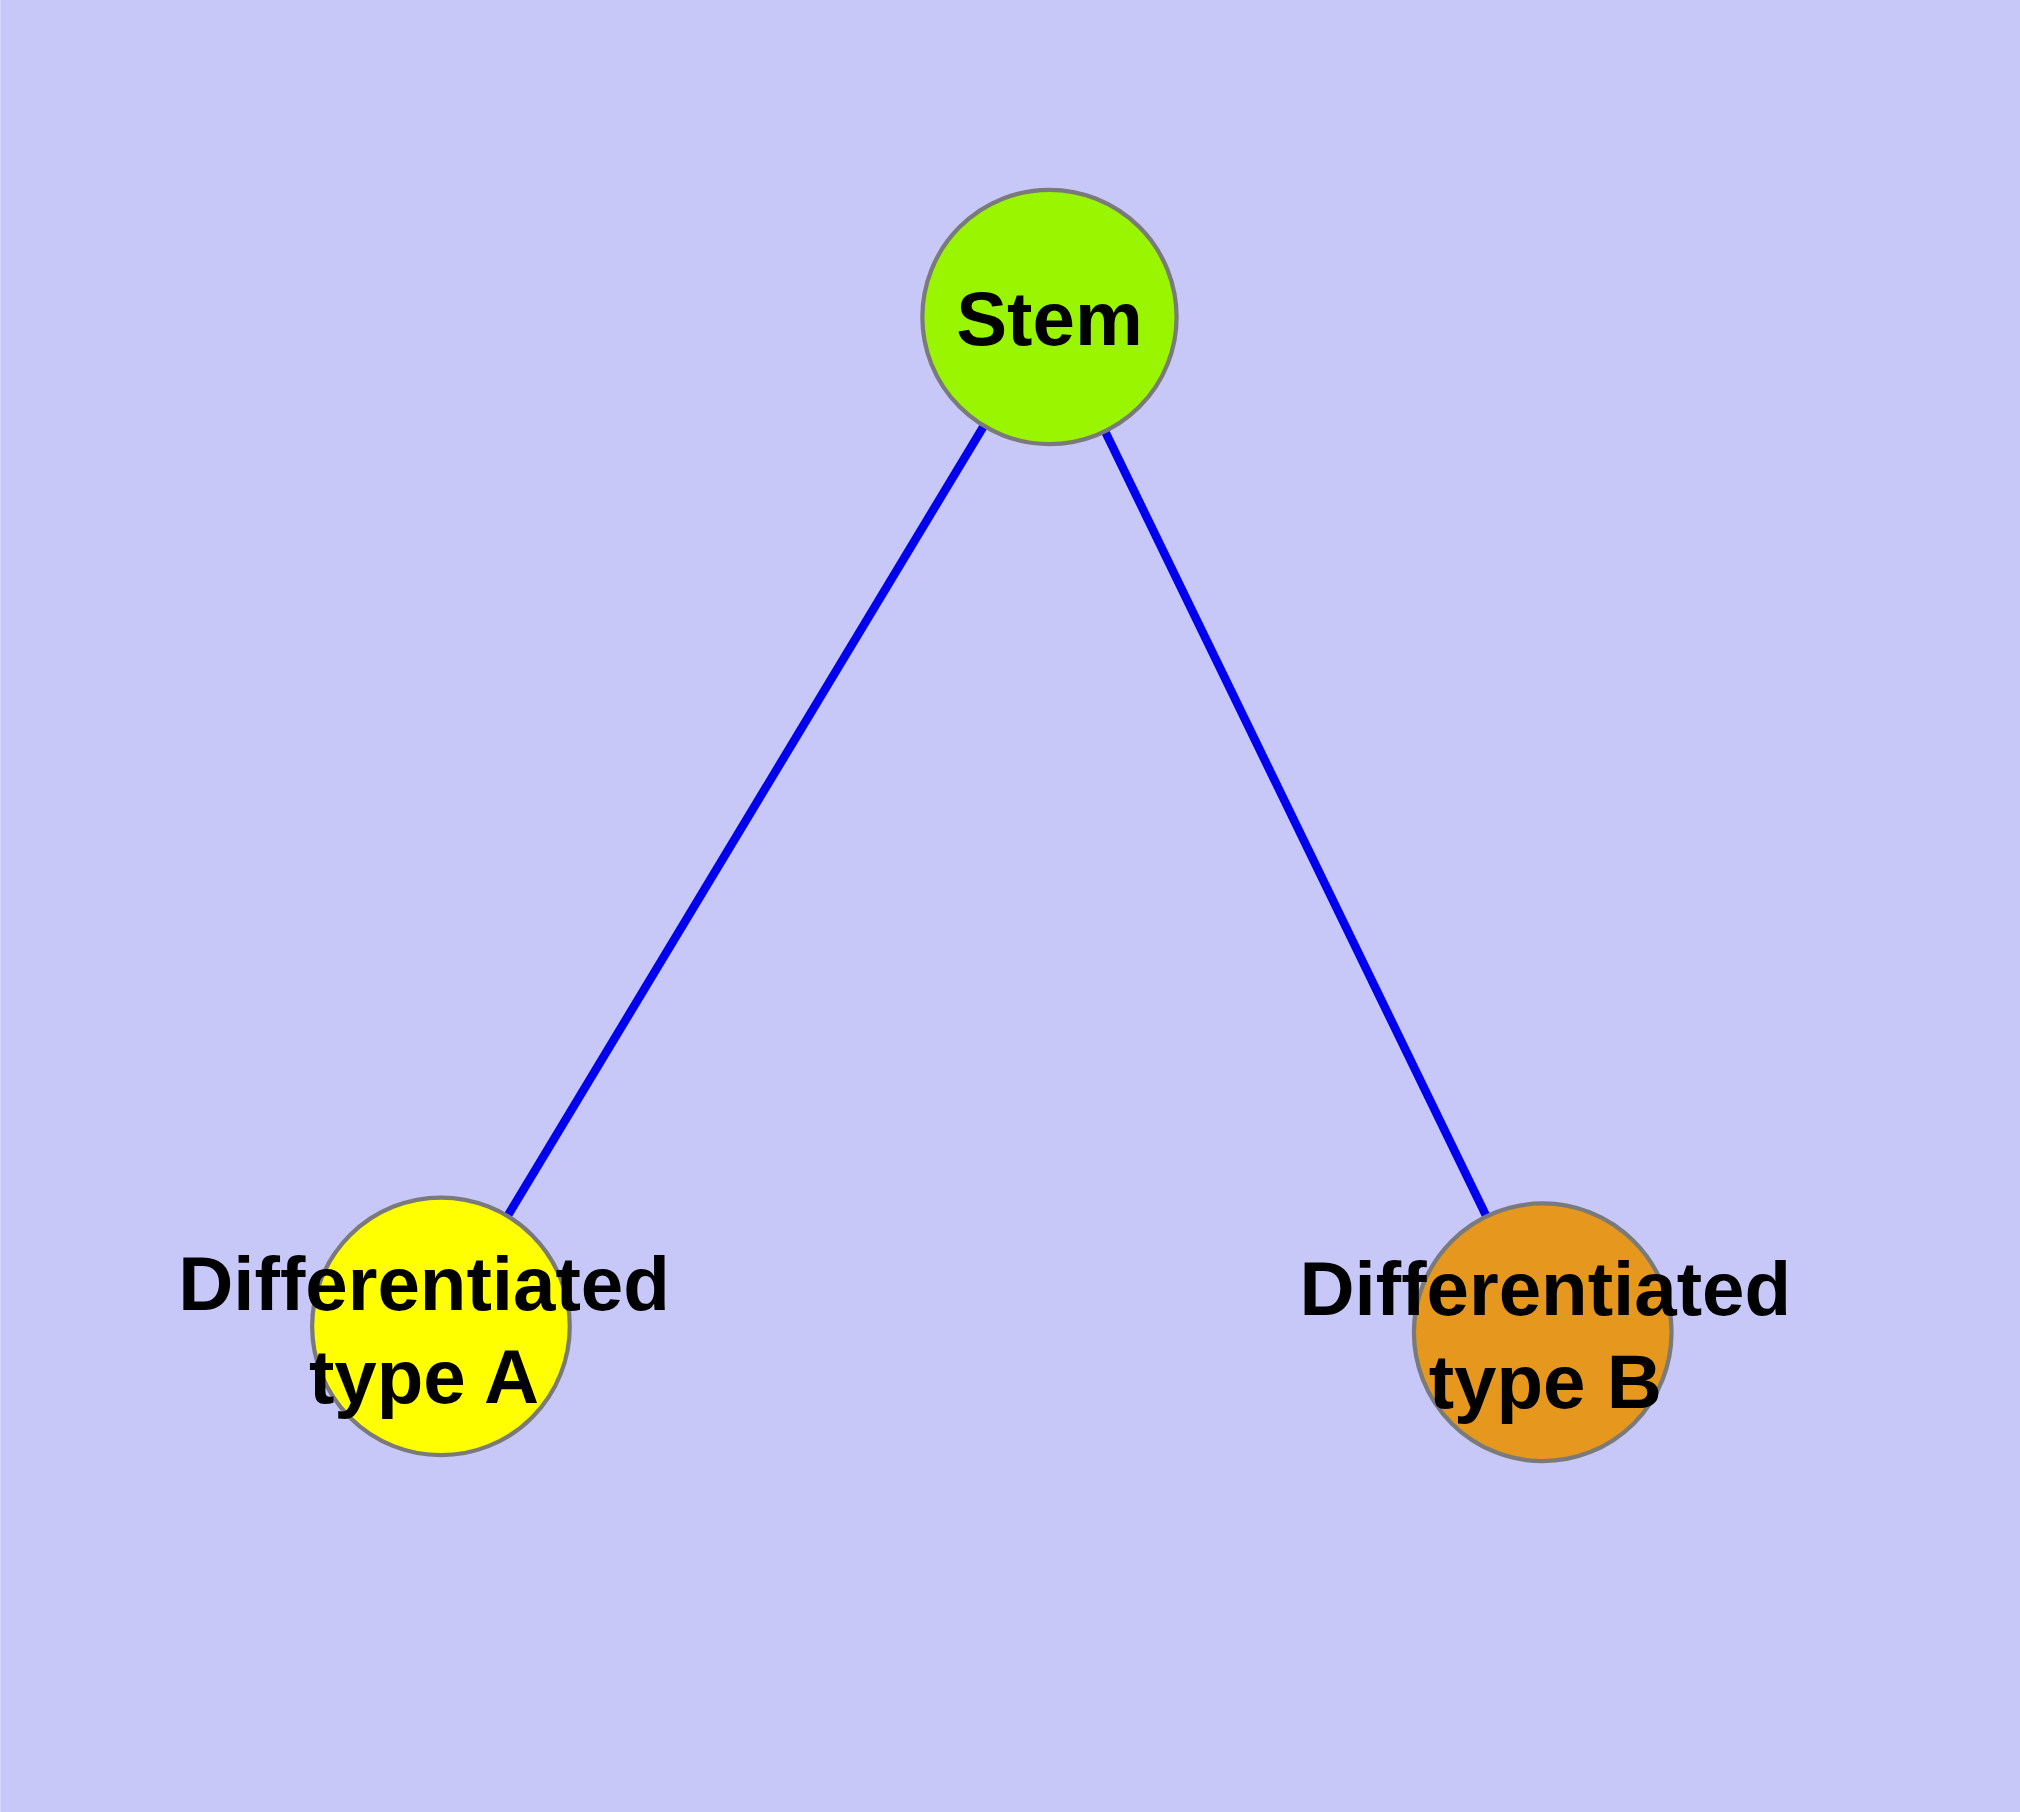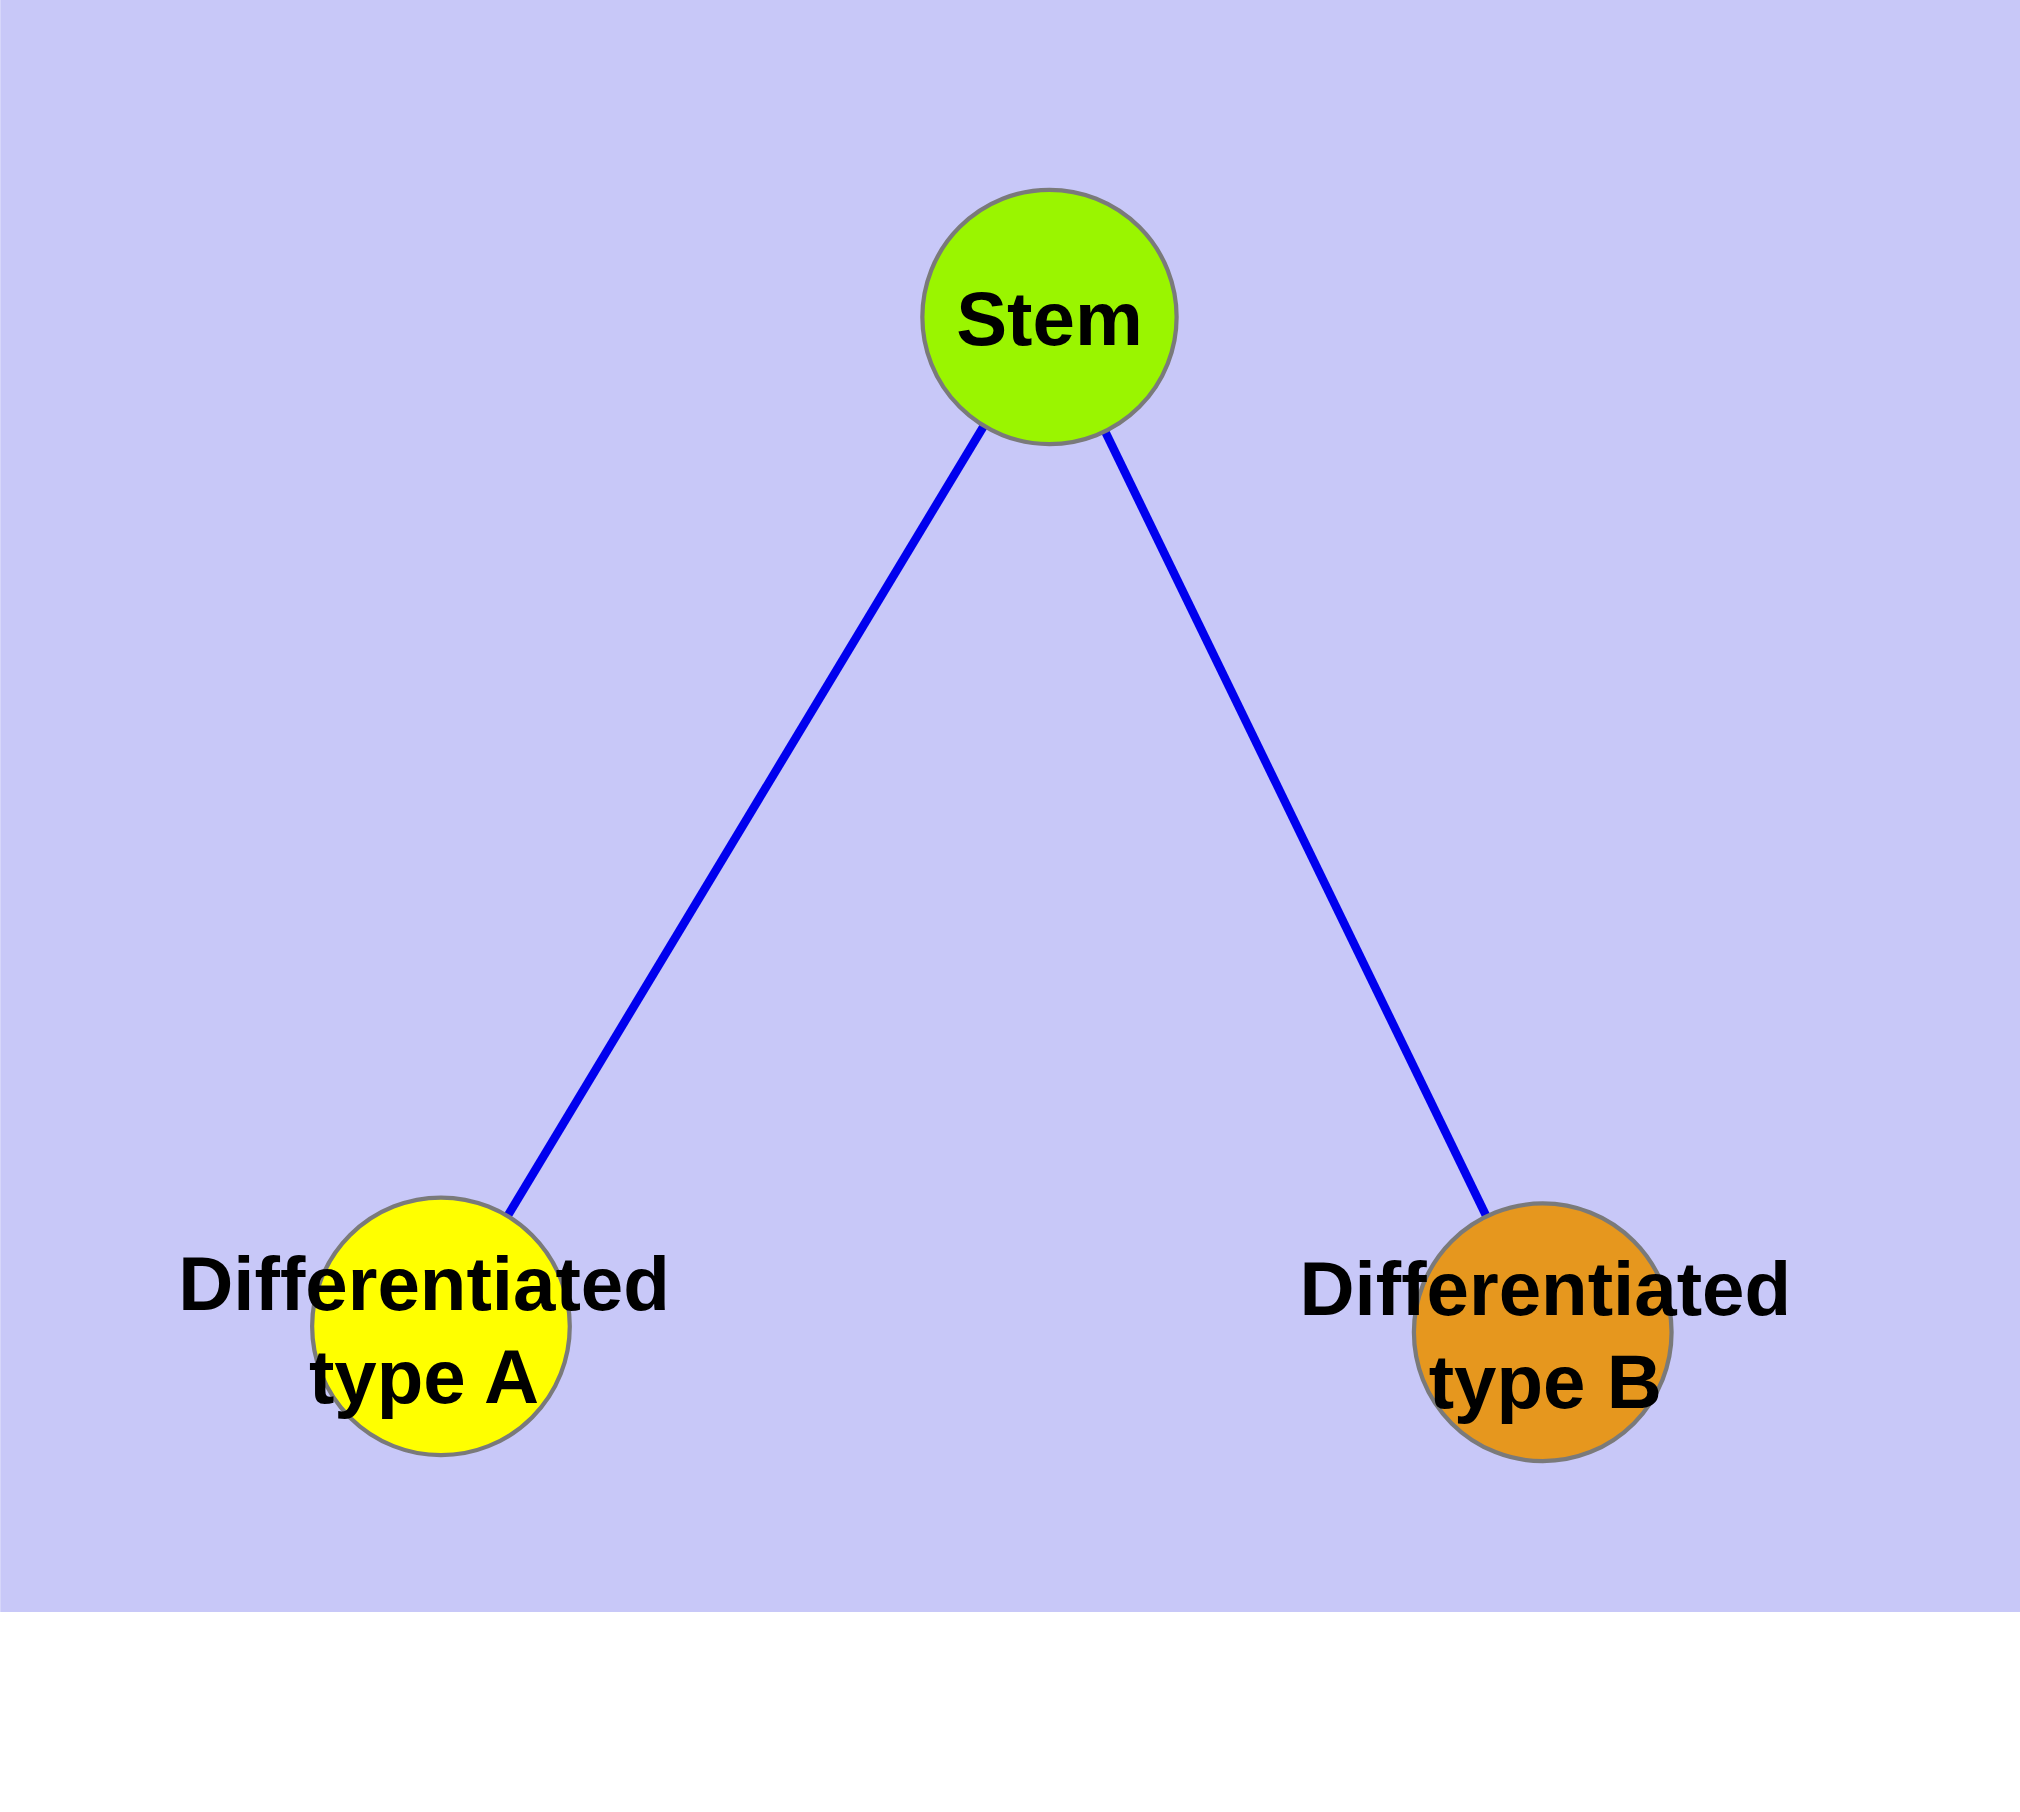--- a/index.html
+++ b/index.html
@@ -4,21 +4,21 @@
 <style>
   
   html, body {
     margin: 0;
     padding: 0;
     background: #ffffff;
   }
   #stage {
     position: relative;
     width: 2021px;
-    height: 1612px;
+    height: 1812px;
     overflow: hidden;
     font-family: "Liberation Sans", sans-serif;
   }
   #graph-svg {
     position: absolute;
     left: 0;
     top: 0;
     display: block;
   }
   #graph-svg text {

